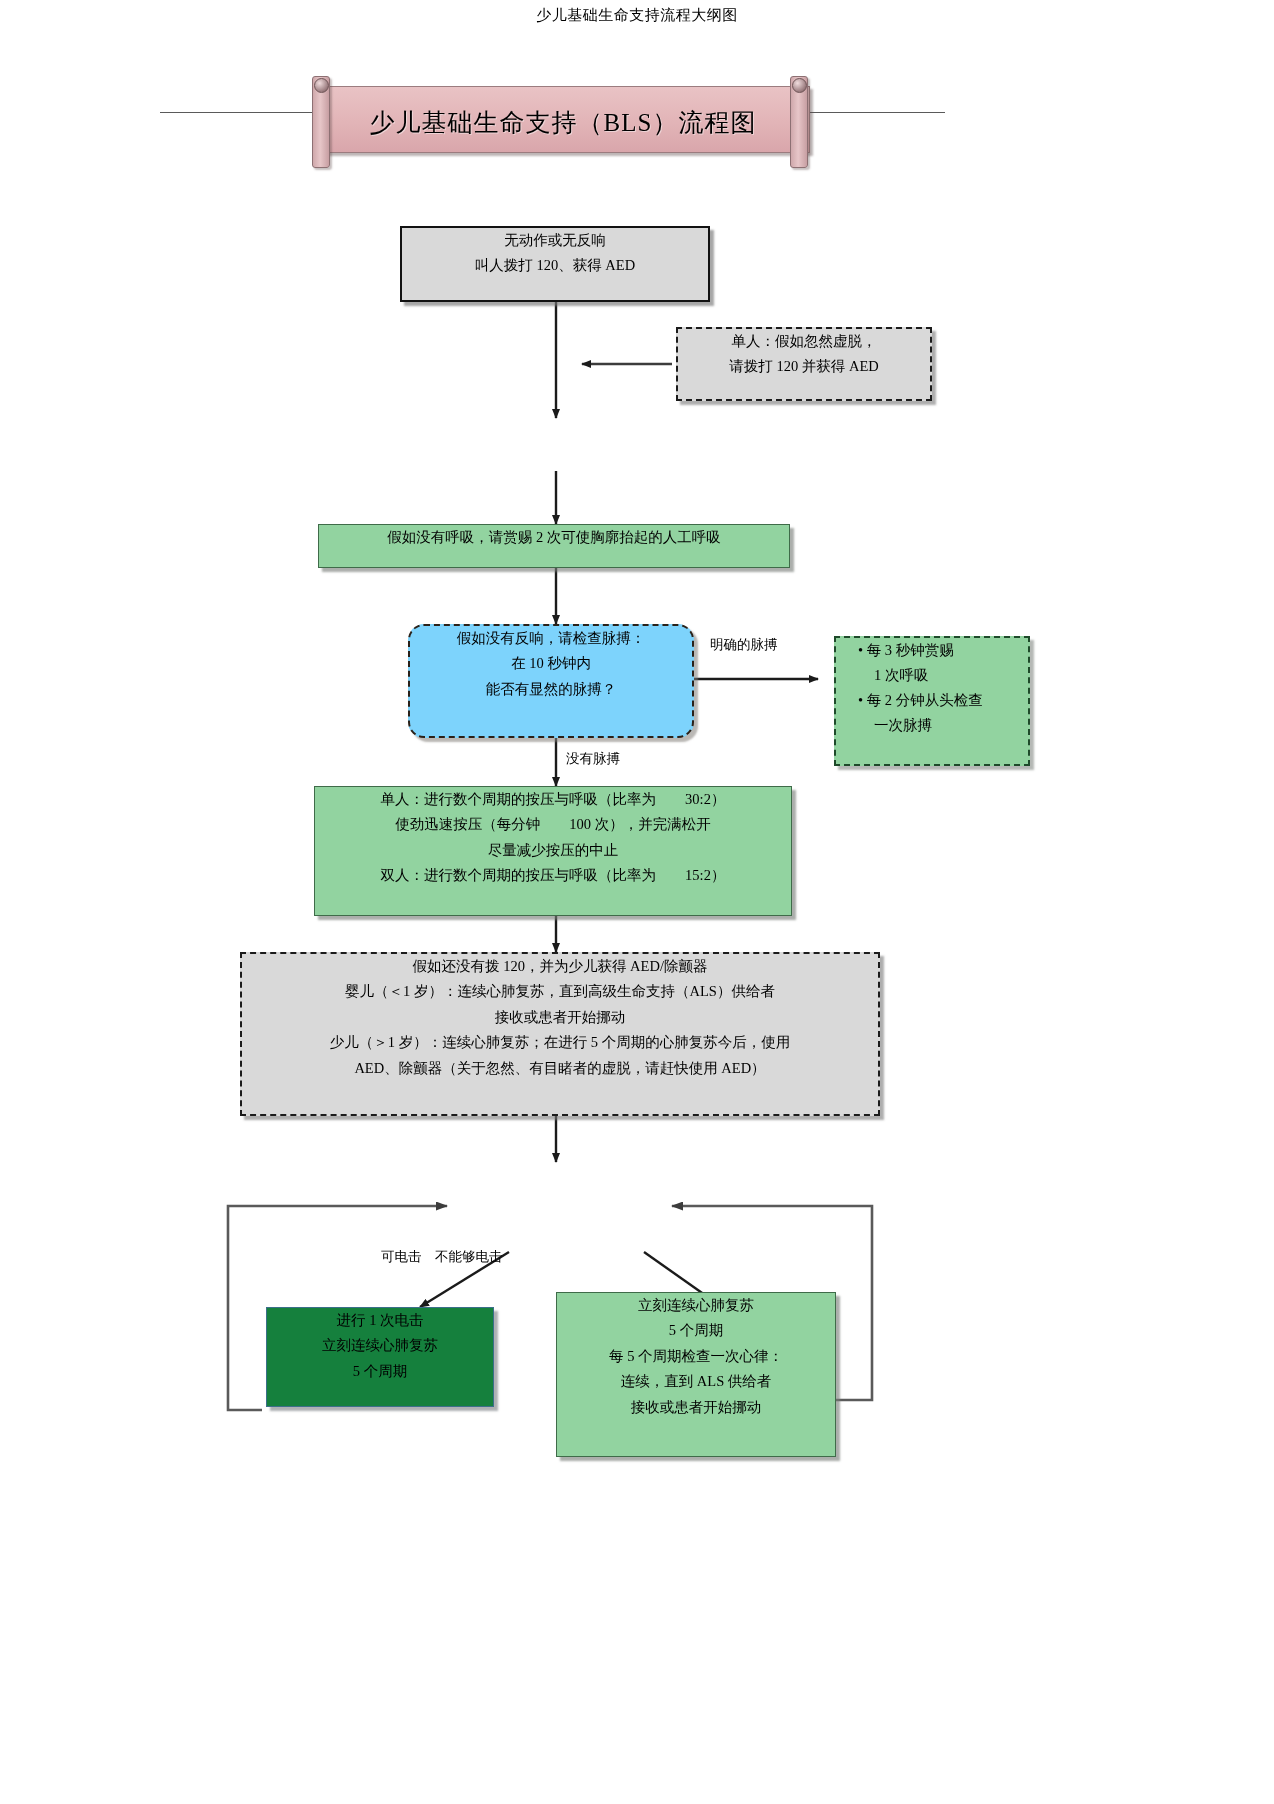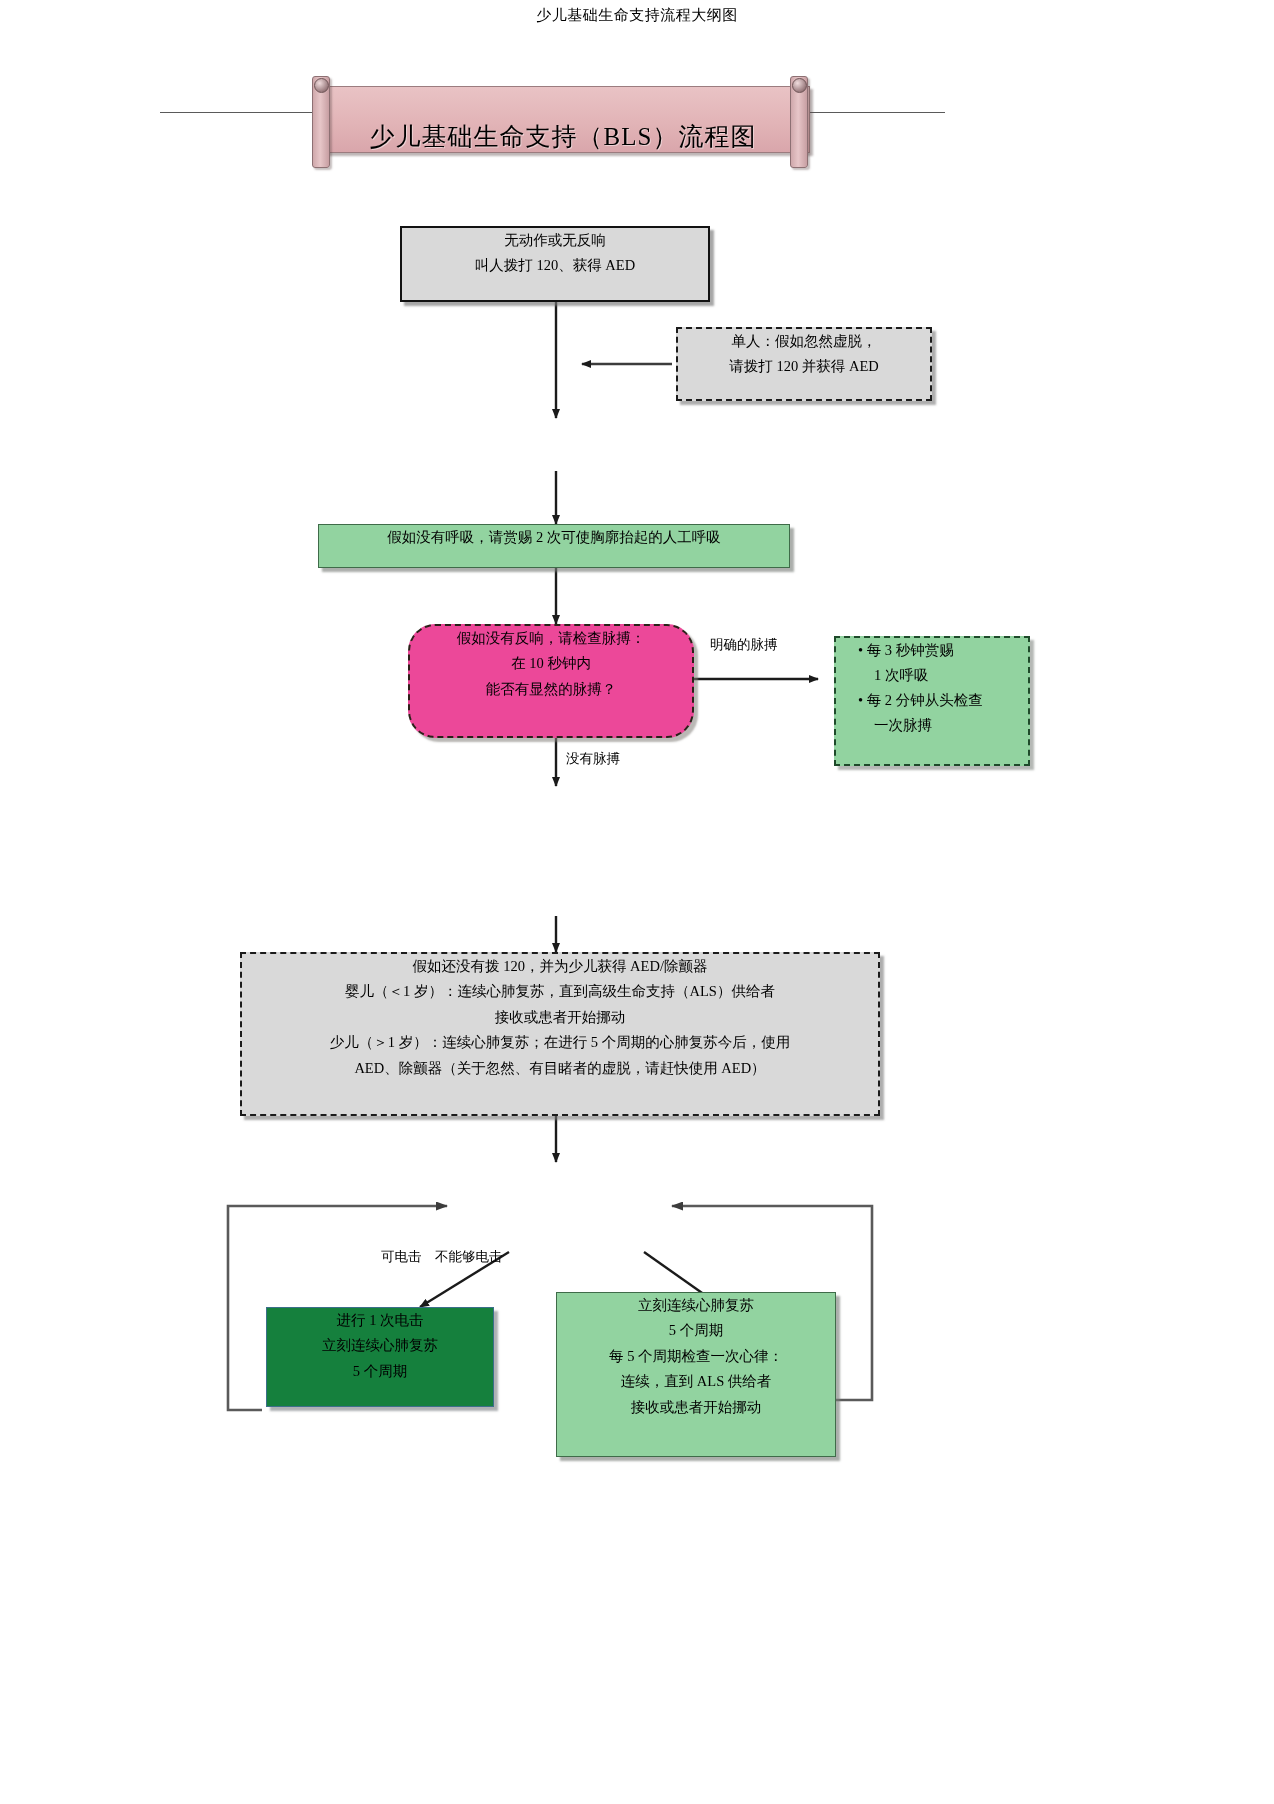--- a/index.html
+++ b/index.html
@@ -23,21 +23,21 @@
   }
   .banner-rule.l{left:160px;width:175px;}
   .banner-rule.r{left:790px;width:155px;}
   .banner-body{
     position:absolute;left:318px;top:14px;width:490px;height:65px;
     background:linear-gradient(180deg,#e9c3c5 0%,#e2b4b7 55%,#d9a6ab 100%);
     border:1px solid #9b7c7f;
     box-shadow:3px 3px 2px rgba(90,70,70,.40);
   }
   .banner-text{
-    position:absolute;left:318px;top:32px;width:490px;height:65px;
+    position:absolute;left:318px;top:18px;width:490px;height:65px;
     display:flex;align-items:center;justify-content:center;
     font-size:25px;font-weight:400;letter-spacing:1px;
     text-shadow:1px 1px 0 rgba(255,255,255,.45);
     z-index:5;white-space:nowrap;
   }
   .curl{
     position:absolute;width:16px;height:90px;
     background:linear-gradient(90deg,#cfa8ab,#e7c6c8 45%,#c79ea2);
     border:1px solid #8d7073;border-radius:3px;
     box-shadow:2px 2px 2px rgba(90,70,70,.35);
@@ -70,21 +70,21 @@
   }
   .green-solid{
     background:#92d3a0;border:1.5px solid #3f6b49;
     box-shadow:4px 4px 2px rgba(120,125,120,.62);
   }
   .green-dashed{
     background:#92d3a0;border:2px dashed #1e4a2a;
     box-shadow:4px 4px 2px rgba(120,125,120,.55);
   }
   .peach-dashed{
-    background:#ec4899;border:2px dashed #2a2119;border-radius:27px;
+    background:#7dd3fc;border:2px dashed #2a2119;border-radius:16px;
     box-shadow:4px 4px 2px rgba(130,125,120,.55);
   }
   .peach-solid{
     background:#fad7b4;border:1.5px solid #7a5a3a;border-radius:14px;
     box-shadow:4px 4px 2px rgba(130,125,120,.55);
   }
   .blue-solid{
     background:#15803d;border:1.5px solid #3c6f8a;
     box-shadow:4px 4px 2px rgba(120,125,130,.60);
   }
@@ -183,20 +183,26 @@
 
   <div class="node green-dashed" style="left:822px;top:636px;width:196px;height:130px;margin-left:12px;">
     <div class="bullets">
       <span class="b">•&nbsp;<span>每 3  秒钟赏赐</span></span>
       <span class="cont">1 次呼吸</span>
       <span class="b">•&nbsp;<span>每 2 分钟从头检查</span></span>
       <span class="cont">一次脉搏</span>
     </div>
   </div>
 
+  <div class="node green-solid" style="left:314px;top:786px;width:478px;height:130px;">
+    <span class="ln">单人：进行数个周期的按压与呼吸（比率为        30:2）</span>
+    <span class="ln">使劲迅速按压（每分钟        100 次），并完满松开</span>
+    <span class="ln">尽量减少按压的中止</span>
+    <span class="ln">双人：进行数个周期的按压与呼吸（比率为        15:2）</span>
+  </div>
 
   <div class="node grey-dashed" style="left:240px;top:952px;width:640px;height:164px;">
     <span class="ln">假如还没有拨 120，并为少儿获得 AED/除颤器</span>
     <span class="ln">婴儿（＜1 岁）：连续心肺复苏，直到高级生命支持（ALS）供给者</span>
     <span class="ln">接收或患者开始挪动</span>
     <span class="ln">少儿（＞1 岁）：连续心肺复苏；在进行 5 个周期的心肺复苏今后，使用</span>
     <span class="ln">AED、除颤器（关于忽然、有目睹者的虚脱，请赶快使用 AED）</span>
   </div>
 
 

